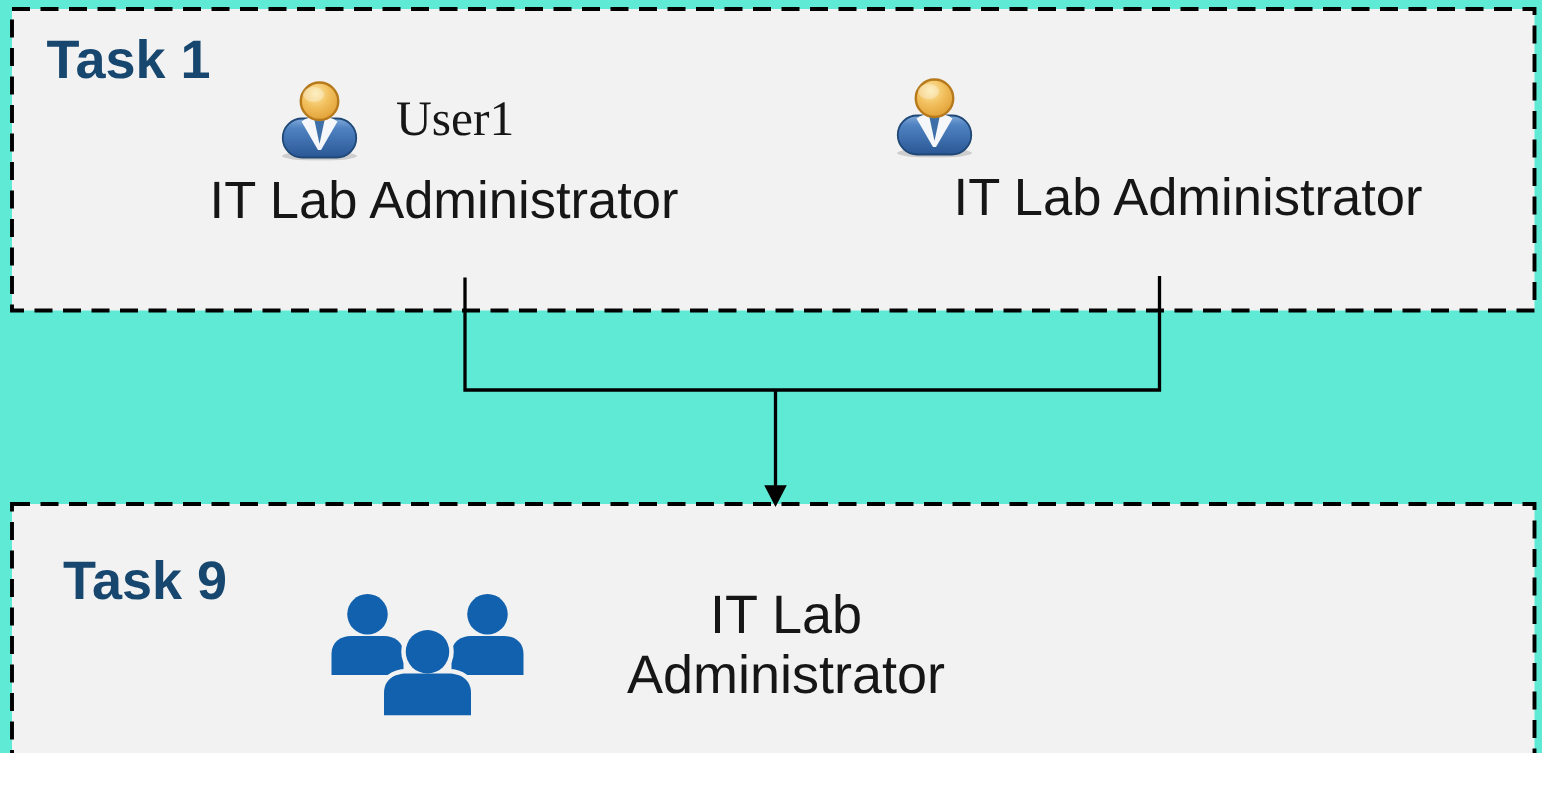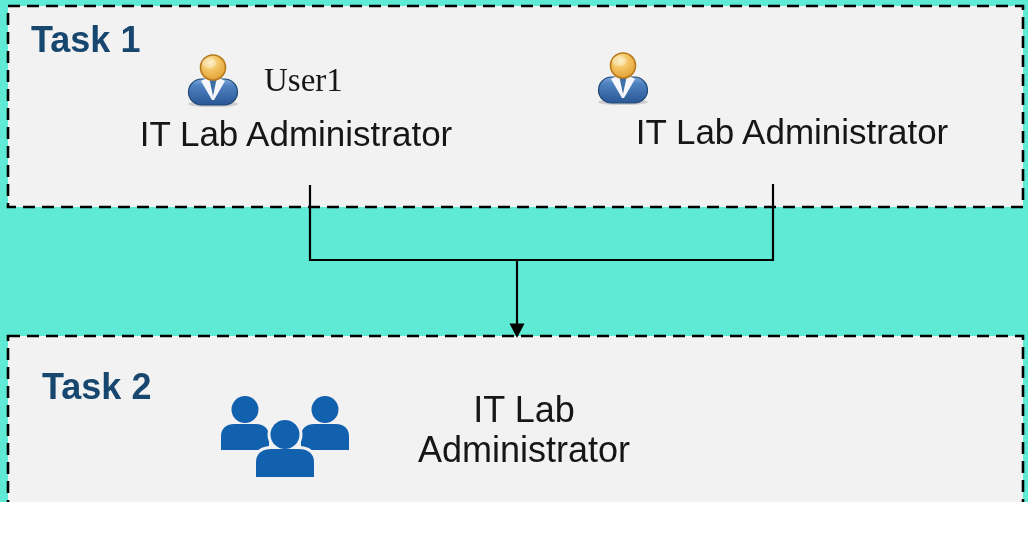--- a/index.html
+++ b/index.html
@@ -87,21 +87,21 @@
   <svg class="abs icon-svg" style="left:595px;top:52px;" width="56" height="53" viewBox="0 0 56 53">
     <ellipse cx="28" cy="50" rx="25" ry="3.2" fill="#000" opacity="0.15"></ellipse>
     <rect x="3.5" y="25" width="49" height="26" rx="13" fill="url(#bodyGrad)" stroke="#1F4876" stroke-width="1.2"></rect>
     <path d="M16 27 C21 22.5 35 22.5 40 27 L29 46 L27 46 Z" fill="#F5F7FA"></path>
     <polygon points="24.5,25.5 31.5,25.5 28,42" fill="#3D6FA8"></polygon>
     <circle cx="28" cy="13.5" r="12.5" fill="url(#headGrad)" stroke="#B67A1D" stroke-width="1.6"></circle>
     <ellipse cx="24" cy="9" rx="7" ry="5" fill="#FFFFFF" opacity="0.30"></ellipse>
   </svg>
   <div class="abs person-role" style="left:632px;top:114px;width:320px;">IT Lab Administrator</div>
 
-  <div class="abs task-title" style="left:42px;top:369px;">Task 2</div>
+  <div class="abs task-title" style="left:42px;top:369px;">Task 9</div>
 
   <svg class="abs icon-svg" style="left:217px;top:395px;" width="136" height="82" viewBox="0 0 136 82">
     <g style="fill:var(--group-icon-blue,#1261AE);">
       <circle cx="28" cy="14.5" r="13.5"></circle>
       <path d="M4 55 V41 C4 33 10 29 17 29 H39 C46 29 52 33 52 41 V55 Z"></path>
       <circle cx="108" cy="14.5" r="13.5"></circle>
       <path d="M84 55 V41 C84 33 90 29 97 29 H119 C126 29 132 33 132 41 V55 Z"></path>
     </g>
     <g fill="none" style="stroke:var(--box-fill,#F2F2F2);" stroke-width="6">
       <circle cx="68" cy="39.5" r="14.5"></circle>

